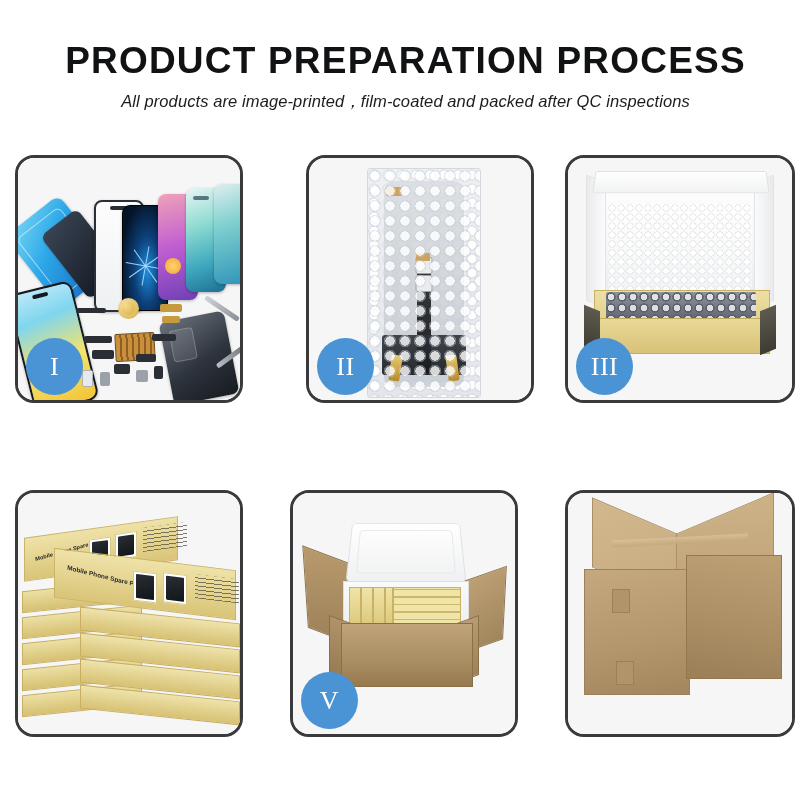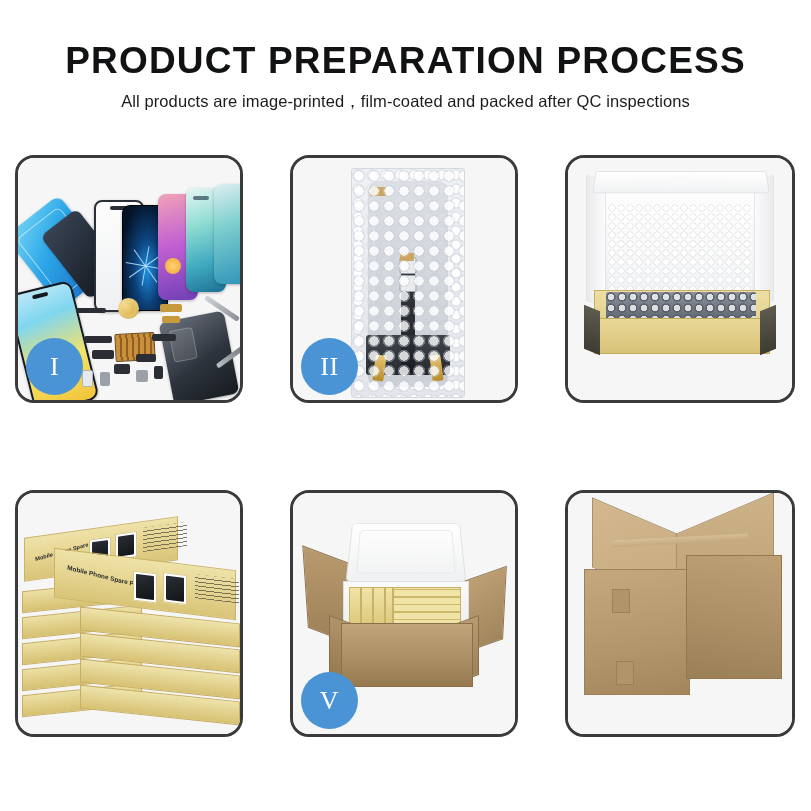--- a/index.html
+++ b/index.html
@@ -16,36 +16,36 @@
   
   .header{position:absolute;left:0;top:0;width:811px;text-align:center;}
   .title{
     margin:0;position:absolute;left:0;top:42px;width:811px;
     font-size:37px;font-weight:700;letter-spacing:1.2px;
     color:#111213;line-height:1;font-family:"Liberation Sans", sans-serif;
   }
   .subtitle{
     margin:0;position:absolute;left:0;top:92px;width:811px;
     font-size:16.5px;font-weight:400;letter-spacing:.1px;
-    color:#1b1c1d;line-height:1.2;font-family:"Liberation Sans", sans-serif;
+    color:#1b1c1d;line-height:1.2;font-family:"Liberation Sans", sans-serif;font-style:italic;
   }
 
   
   .grid{position:absolute;left:0;top:0;width:811px;height:811px;}
   .panel{
     position:absolute;
     border:3px solid #3a3a3c;
     border-radius:19px;
     background:#f7f7f7;
     overflow:hidden;
     box-sizing:border-box;
   }
   .panel .stage{position:absolute;inset:0;background:#f6f6f6;}
   .panel.p1{left:15px;  top:155px; width:228px; height:248px;}
-  .panel.p2{left:290px; top:155px; width:228px; height:248px;}
+  .panel.p2{left:306px; top:155px; width:228px; height:248px;}
   .panel.p3{left:565px; top:155px; width:230px; height:248px;}
   .panel.p4{left:15px;  top:490px; width:228px; height:247px;}
   .panel.p5{left:290px; top:490px; width:228px; height:247px;}
   .panel.p6{left:565px; top:490px; width:230px; height:247px;}
 
   
   .badge{
     position:absolute;left:8px;bottom:5px;
     width:57px;height:57px;border-radius:50%;
     background:#4a93d4;
@@ -456,20 +456,21 @@
         <div class="sideL"></div>
         <div class="sideR"></div>
         <div class="lid"></div>
         <div class="foam"></div>
         <div class="tray"></div>
         <div class="wrap"></div>
         <div class="trayfront"></div>
         <div class="flapL"></div>
         <div class="flapR"></div>
       </div>
+      <div class="badge">III</div>
     </div>
 
     <div class="panel p4">
       <div class="stage">
         <div class="stackwrap">
           <div class="kbox eL" style="top:196px;"></div>
           <div class="kbox eL" style="top:170px;"></div>
           <div class="kbox eL" style="top:144px;"></div>
           <div class="kbox eL" style="top:118px;"></div>
           <div class="kbox eL" style="top:92px;"></div>

